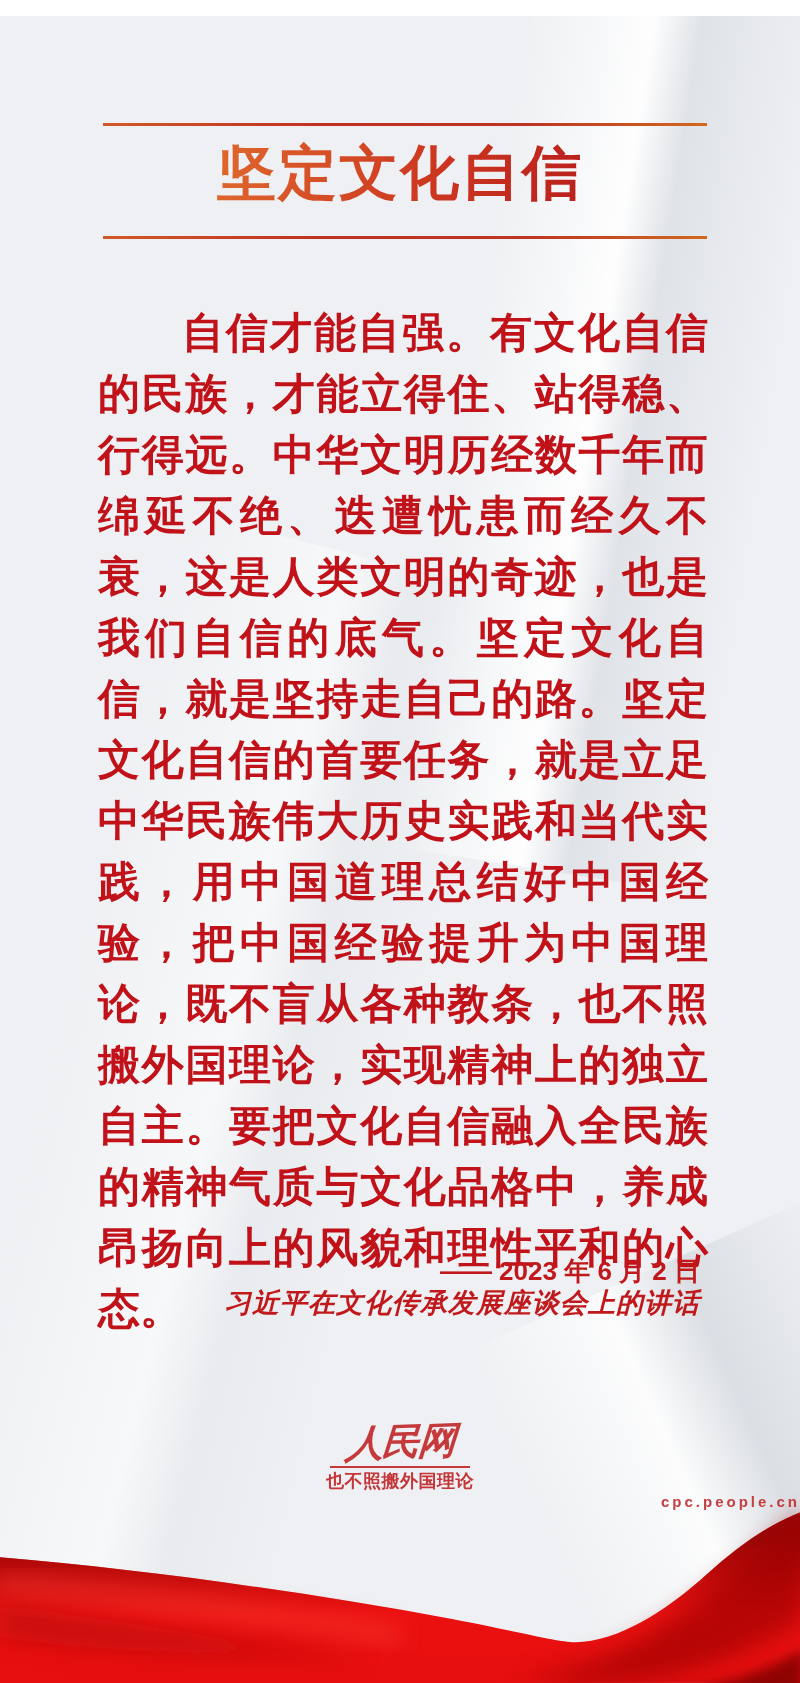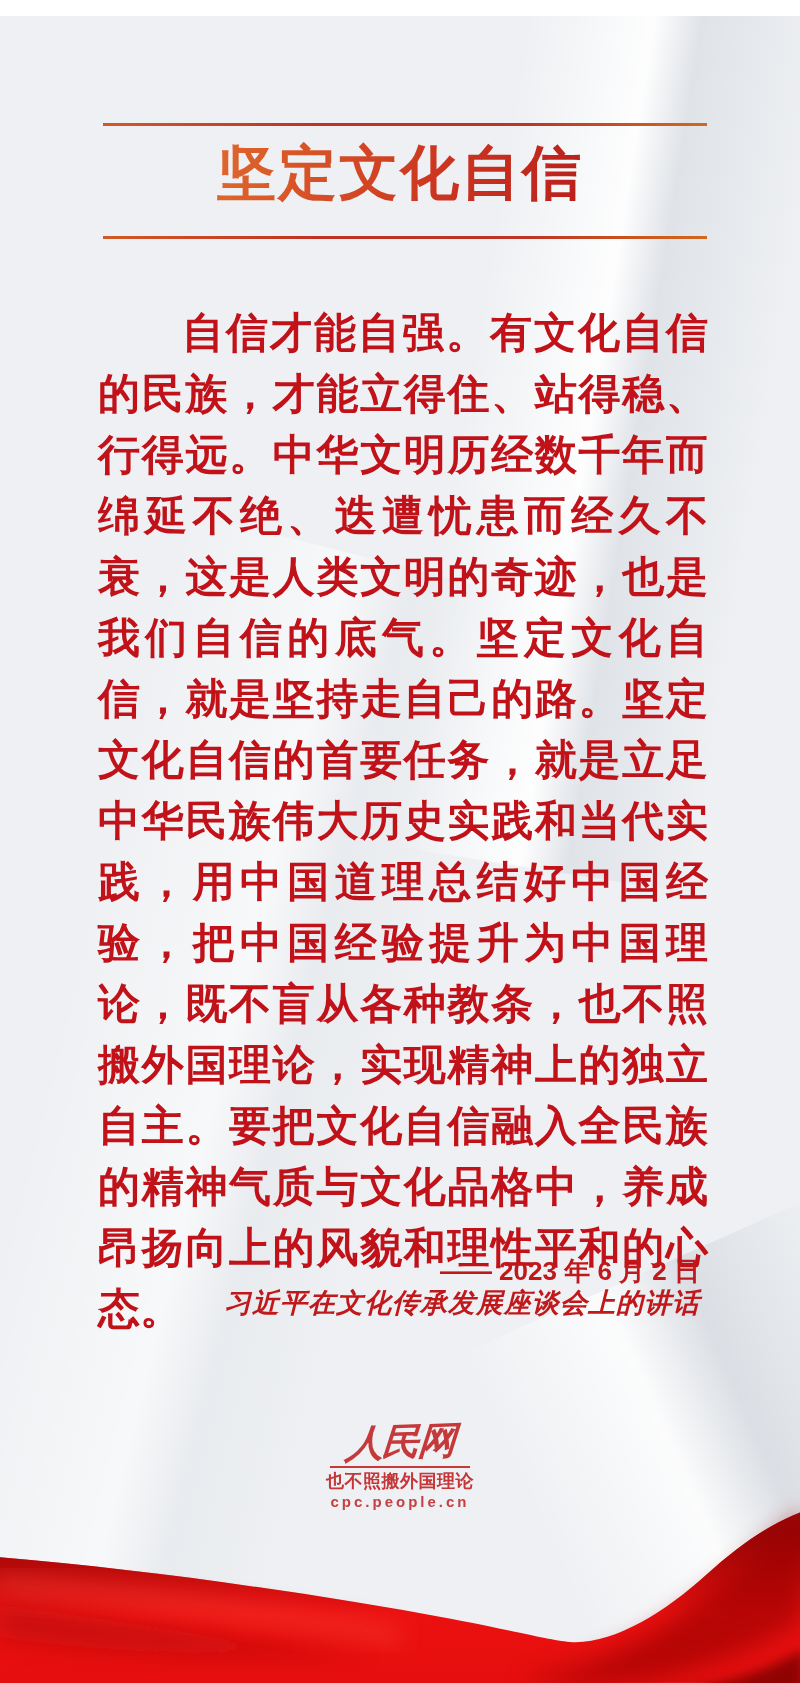--- a/index.html
+++ b/index.html
@@ -71,21 +71,21 @@
   .logo-script{
     display:inline-block;
     font-family:"DejaVu Serif","Liberation Serif",serif;
     font-style:italic;font-weight:bold;
     font-size:38px;line-height:44px;letter-spacing:-2px;
     color:#c5393b;
     transform:skewX(-6deg) rotate(-2deg);
   }
   .logo-rule{width:140px;height:2px;background:#c5393b;margin:2px auto 3px auto;}
   .logo-site{font-size:18px;line-height:20px;font-weight:bold;letter-spacing:.5px;color:#c43638;}
-  .logo-domain{font-size:15px;line-height:17px;font-weight:bold;letter-spacing:3px;color:#c54042;margin-top:2px;}
+  .logo-domain{font-size:15px;line-height:17px;font-weight:bold;letter-spacing:3px;color:#c54042;margin-top:2px;text-align:right;}
   
   .ribbon{position:absolute;left:0;bottom:0;width:800px;height:300px;display:block;}
 </style>
 </head>
 <body>
 
 <div class="poster">
 
   <div class="sheen sheen-a"></div>
   <div class="sheen sheen-b"></div>

